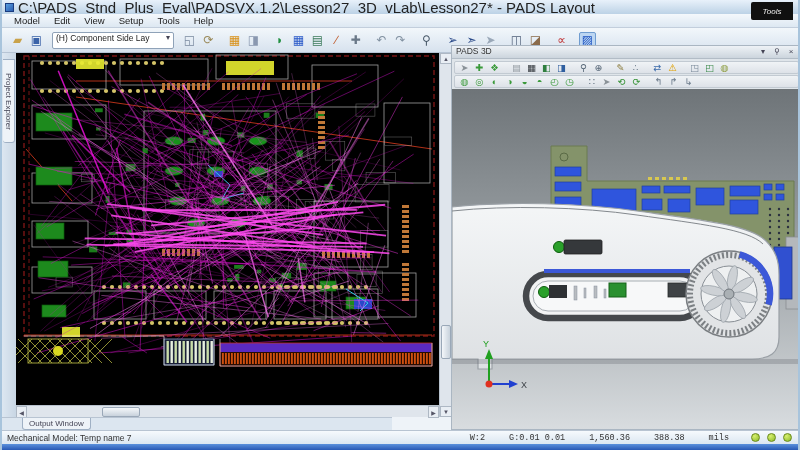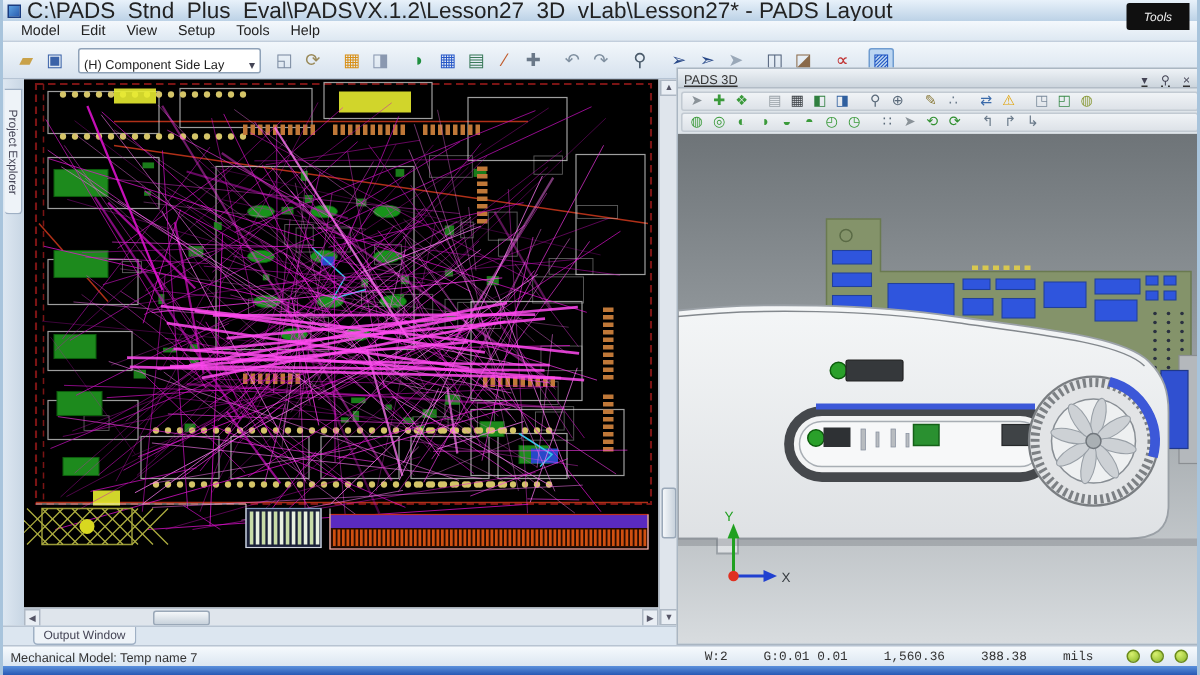--- a/index.html
+++ b/index.html
@@ -16,21 +16,21 @@
   .menubar{position:absolute;left:0;top:14px;width:800px;height:14px;
     background:linear-gradient(#f4f8fc,#dde8f2);display:flex;align-items:center;padding-left:5px;border-bottom:1px solid #c2cedc;}
   .mi{font-size:9.5px;color:#222;padding:0 7px;}
   
   .toolbar{position:absolute;left:0;top:28px;width:800px;height:25px;
     background:linear-gradient(#f2f7fb,#d7e2ee);border-bottom:1px solid #b6c4d4;display:flex;align-items:center;padding-left:6px;}
   .ti{display:inline-flex;width:17px;height:17px;align-items:center;justify-content:center;
       font-size:12px;line-height:1;margin:0 1px;border-radius:2px;}
   .ti.pressed{background:#bcd6f2;border:1px solid #6f9cd0;}
   .sep{display:inline-block;width:7px;height:1px;}
-  .dd{display:inline-flex;align-items:flex-end;justify-content:space-between;height:17px;width:122px;
+  .dd{display:inline-flex;align-items:flex-start;justify-content:space-between;height:17px;width:122px;
       background:#fff;border:1px solid #8fa2b8;border-radius:2px;font-size:8.5px;color:#222;
       padding:0 3px;margin:0 6px;white-space:nowrap;overflow:hidden;}
   .dd .arr{color:#445;font-size:8px;}
   
   .brand{position:absolute;top:2px;right:5px;display:flex;align-items:flex-end;z-index:30;}
   .mentor{background:#101010;color:#eee;font-size:8px;font-style:italic;height:18px;min-width:42px;
           display:flex;align-items:center;justify-content:center;border-radius:2px 0 0 2px;}
   .padslogo{background:#28aab4;color:#fff;font-size:19px;font-weight:bold;letter-spacing:1px;height:25px;
           min-width:58px;display:flex;align-items:center;justify-content:center;border-top:2px solid #8adee4;}
   
@@ -42,27 +42,27 @@
   .canvas svg{display:block;}
   
   .vscroll{position:absolute;left:437px;top:53px;width:12px;height:364px;background:#dfe5ec;border-left:1px solid #b8c2ce;}
   .vscroll .a{position:absolute;left:0;width:12px;height:11px;background:#e9eef4;border:1px solid #aeb8c4;
               font-size:6px;color:#556;display:flex;align-items:center;justify-content:center;}
   .vscroll .thumb{position:absolute;left:1px;top:272px;width:10px;height:34px;background:linear-gradient(90deg,#f4f7fa,#c8d2dc);border:1px solid #9aa8b8;border-radius:2px;}
   .hscroll{position:absolute;left:14px;top:405px;width:423px;height:12px;background:#dfe5ec;border-top:1px solid #b8c2ce;}
   .hscroll .a{position:absolute;top:0;width:11px;height:12px;background:#e9eef4;border:1px solid #aeb8c4;
               font-size:6px;color:#556;display:flex;align-items:center;justify-content:center;}
   .hscroll .thumb{position:absolute;left:86px;top:1px;width:38px;height:10px;background:linear-gradient(#f4f7fa,#c8d2dc);border:1px solid #9aa8b8;border-radius:2px;}
-  .tabrow{position:absolute;left:0;top:417px;width:449px;height:13px;background:#dce6f0;border-top:1px solid #b8c4d2;}
+  .tabrow{position:absolute;left:0;top:417px;width:390px;height:13px;background:#dce6f0;border-top:1px solid #b8c4d2;}
   .outtab{position:absolute;left:20px;top:0px;height:12px;padding:0 6px;background:#eef3f8;border:1px solid #9fb0c4;border-top:none;
           border-radius:0 0 3px 3px;font-size:8px;color:#445;display:flex;align-items:center;}
   
   .panel3d{position:absolute;left:449px;top:45px;width:351px;height:385px;background:#dfe5ea;border:1px solid #aab6c2;}
   .p3d-title{position:absolute;left:0;top:0;width:349px;height:13px;background:linear-gradient(#eef2f6,#ccd5dd);
-             display:flex;align-items:flex-end;font-size:8.5px;color:#333;padding:0 4px;border-bottom:1px solid #b2bcc6;text-decoration:underline;}
+             display:flex;align-items:flex-start;font-size:8.5px;color:#333;padding:0 4px;border-bottom:1px solid #b2bcc6;}
   .p3d-title .sp{flex:1;}
   .wb{width:12px;height:10px;display:inline-flex;align-items:center;justify-content:center;font-size:8px;color:#445;margin-left:2px;}
   .p3d-tb{position:absolute;left:2px;width:345px;height:13px;background:linear-gradient(#f0f3f6,#dde2e8);
           border:1px solid #c2cad2;border-radius:2px;display:flex;align-items:center;padding-left:2px;}
   .p3d-tb .ti{width:15px;height:12px;font-size:9.5px;margin:0;}
   .tb1{top:15px;} .tb2{top:29px;}
   .viewport{position:absolute;left:0;top:43px;width:349px;height:340px;overflow:hidden;}
   .wm{position:absolute;right:8px;bottom:2px;font-size:29px;font-weight:bold;color:#85c7ee;
       letter-spacing:2px;white-space:nowrap;font-family:"DejaVu Sans",sans-serif;}
   

